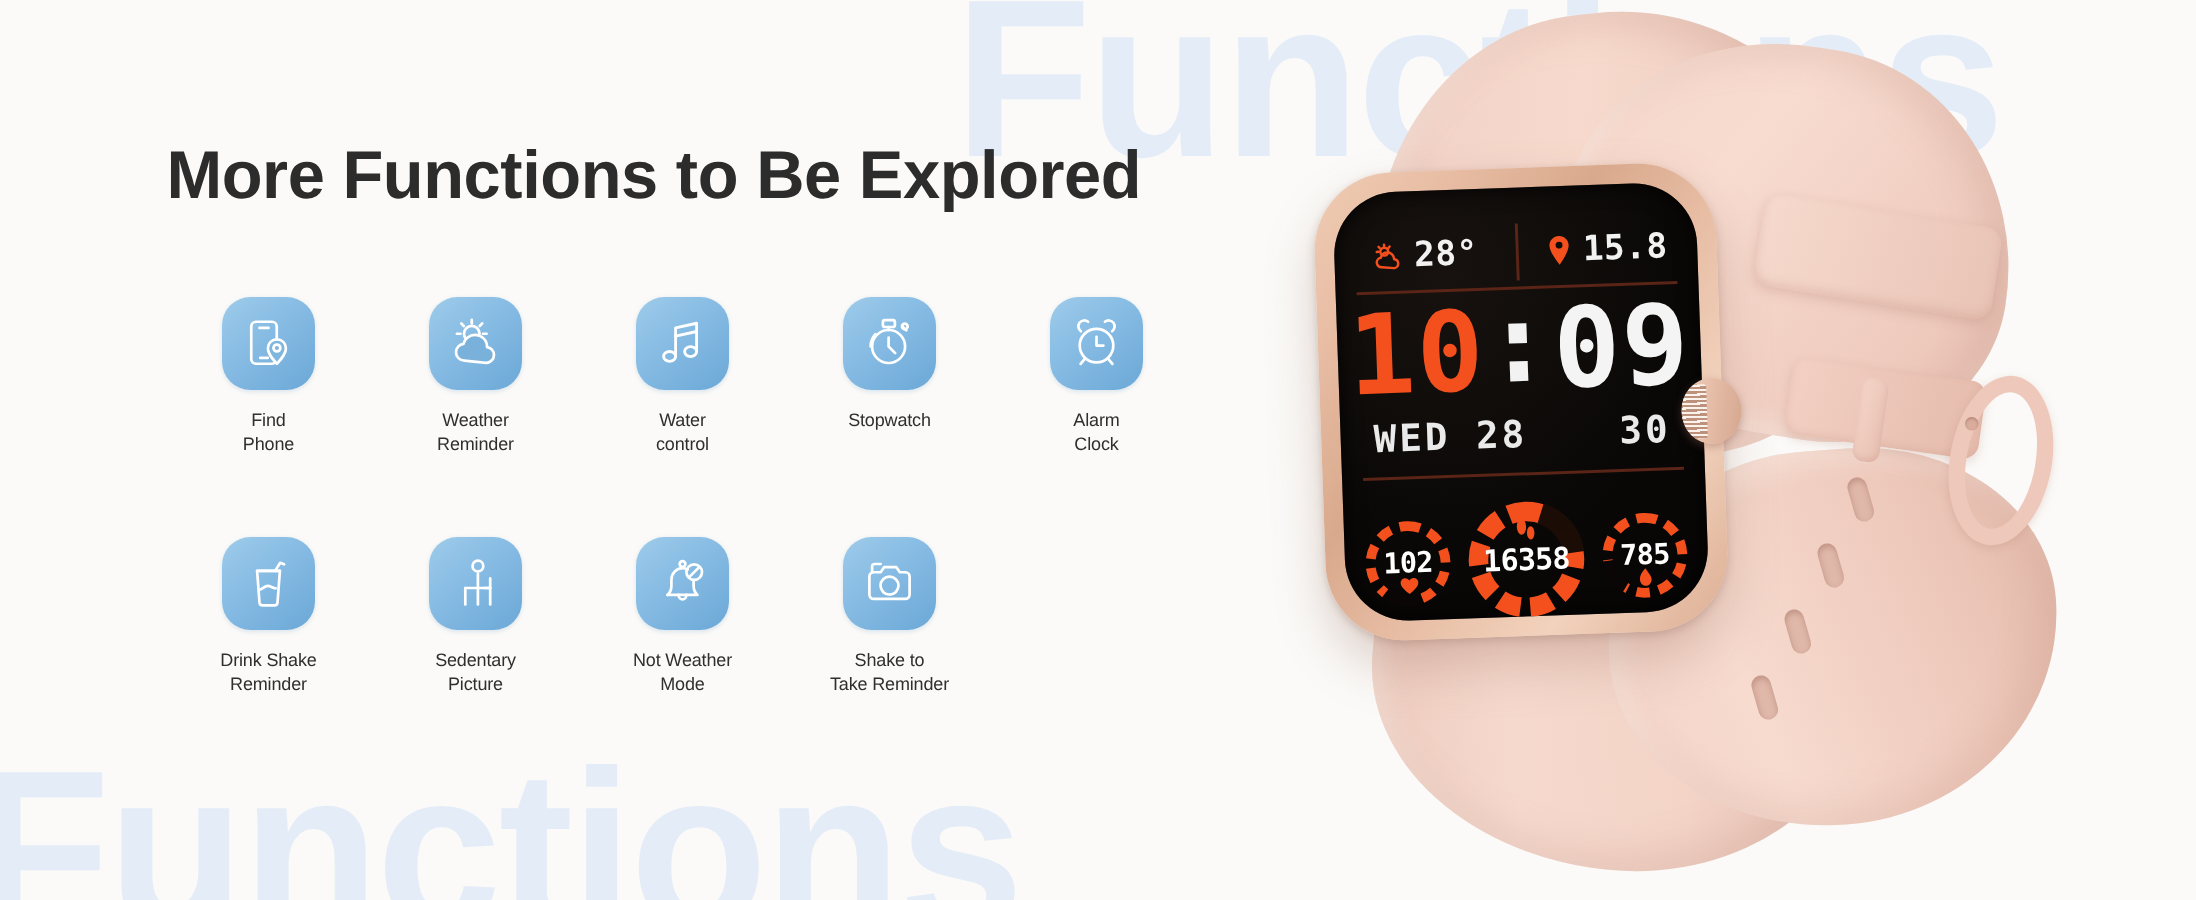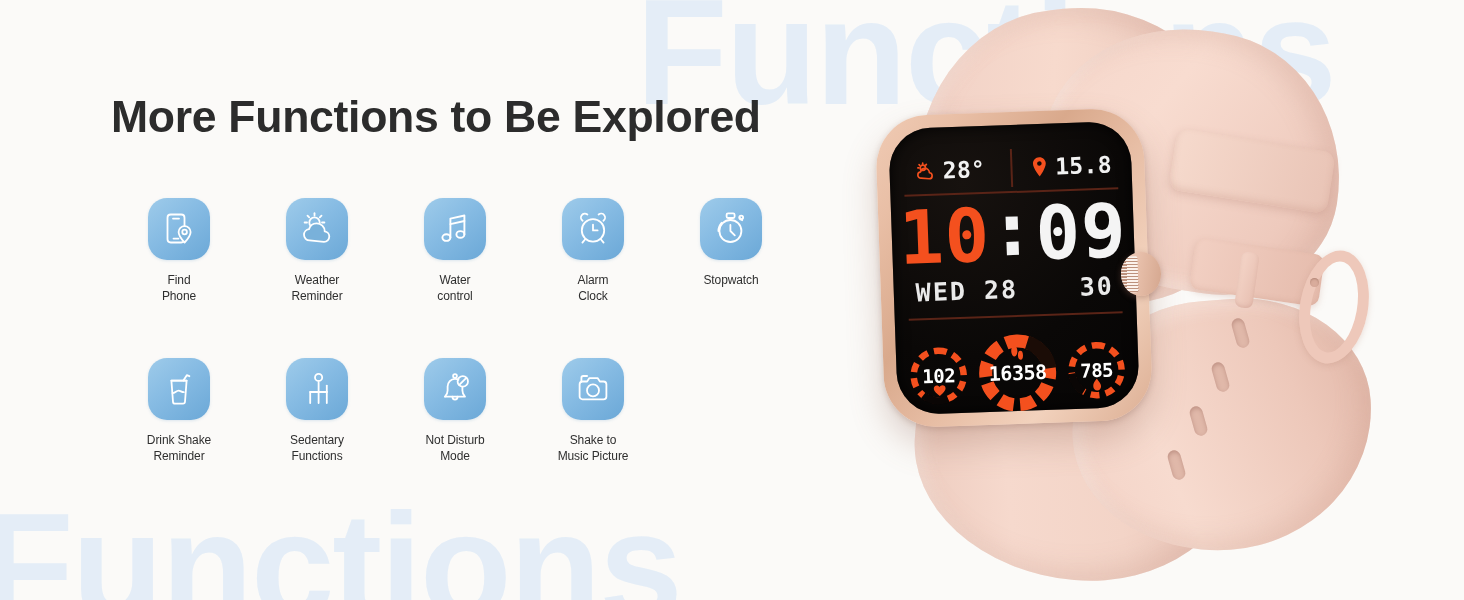--- a/index.html
+++ b/index.html
@@ -280,45 +280,45 @@
           <ellipse cx="25.4" cy="25.4" rx="4" ry="3.3"></ellipse>
         </svg>
       </div>
       <div class="feature-label">Water
 control</div>
     </div>
 
     <div class="feature">
       <div class="tile">
         <svg width="42" height="42" viewBox="0 0 42 42" fill="none" stroke="#fff" stroke-width="1.8" stroke-linecap="round" stroke-linejoin="round">
-          <circle cx="21" cy="22.4" r="11.2"></circle>
-          <path d="M21 16.6v5.8h4.6"></path>
-          <path d="M10.6 12.8c-1.8-1.4-2.2-3.9-.9-5.6 1.4-1.8 3.9-2.1 5.7-.7"></path>
-          <path d="M31.4 12.8c1.8-1.4 2.2-3.9.9-5.6-1.4-1.8-3.9-2.1-5.7-.7"></path>
-          <line x1="13.2" y1="31.2" x2="10.4" y2="34.6"></line>
-          <line x1="28.8" y1="31.2" x2="31.6" y2="34.6"></line>
-        </svg>
-      </div>
-      <div class="feature-label">Alarm
-Clock</div>
-    </div>
-
-    <div class="feature">
-      <div class="tile">
-        <svg width="42" height="42" viewBox="0 0 42 42" fill="none" stroke="#fff" stroke-width="1.8" stroke-linecap="round" stroke-linejoin="round">
           <circle cx="20.4" cy="23" r="11"></circle>
           <path d="M20.4 17v6l4.4 4.4"></path>
           <rect x="16.6" y="5.4" width="8" height="4.6" rx="1.4"></rect>
           <line x1="20.4" y1="10" x2="20.4" y2="12"></line>
           <path d="M29.6 9.6l2.6 2.6"></path>
           <circle cx="31.2" cy="9.6" r="1.9"></circle>
           <path d="M11.6 14.8c-2 2.2-3.2 5-3.2 8.2"></path>
         </svg>
       </div>
       <div class="feature-label">Stopwatch</div>
+    </div>
+
+    <div class="feature">
+      <div class="tile">
+        <svg width="42" height="42" viewBox="0 0 42 42" fill="none" stroke="#fff" stroke-width="1.8" stroke-linecap="round" stroke-linejoin="round">
+          <circle cx="21" cy="22.4" r="11.2"></circle>
+          <path d="M21 16.6v5.8h4.6"></path>
+          <path d="M10.6 12.8c-1.8-1.4-2.2-3.9-.9-5.6 1.4-1.8 3.9-2.1 5.7-.7"></path>
+          <path d="M31.4 12.8c1.8-1.4 2.2-3.9.9-5.6-1.4-1.8-3.9-2.1-5.7-.7"></path>
+          <line x1="13.2" y1="31.2" x2="10.4" y2="34.6"></line>
+          <line x1="28.8" y1="31.2" x2="31.6" y2="34.6"></line>
+        </svg>
+      </div>
+      <div class="feature-label">Alarm
+Clock</div>
     </div>
 
 
     <div class="feature">
       <div class="tile">
         <svg width="40" height="40" viewBox="0 0 40 40" fill="none" stroke="#fff" stroke-width="1.8" stroke-linecap="round" stroke-linejoin="round">
           <path d="M12.4 11.6h15.2l-1.6 21.2c-.1 1.1-1 1.8-2 1.8H16c-1.1 0-1.9-.8-2-1.8z"></path>
           <path d="M12.4 11.6l15.2 0"></path>
           <path d="M24.4 11.6l3.4-5.4 2.6 1"></path>
           <path d="M13.6 24.2c2.4 0 3.4-2.6 6-2.6 2 0 2.8 1.6 5.2 1.6"></path>
@@ -334,48 +334,48 @@
           <circle cx="21.6" cy="8.4" r="3.6"></circle>
           <path d="M21.6 13.4v9.6h8.2"></path>
           <path d="M21.6 23h-8.4"></path>
           <path d="M13.2 23v11"></path>
           <path d="M29.8 16.6v17.4"></path>
           <path d="M29.8 23h-4.4"></path>
           <path d="M21.6 23v11"></path>
         </svg>
       </div>
       <div class="feature-label">Sedentary
-Functions</div>
+Picture</div>
     </div>
 
     <div class="feature">
       <div class="tile">
         <svg width="42" height="42" viewBox="0 0 42 42" fill="none" stroke="#fff" stroke-width="1.8" stroke-linecap="round" stroke-linejoin="round">
           <path d="M11 28.6c1.8-1.6 2.6-3.4 2.6-6v-4c0-4.3 3.3-7.8 7.4-7.8 1.3 0 2.5.3 3.5.9"></path>
           <path d="M28.4 18.8v3.8c0 2.6.8 4.4 2.6 6H11"></path>
           <circle cx="21" cy="8" r="1.9"></circle>
           <path d="M18.4 28.6c0 1.7 1.2 3 2.6 3s2.6-1.3 2.6-3"></path>
           <circle cx="28.8" cy="13.4" r="5.2"></circle>
           <line x1="25.3" y1="16.9" x2="32.3" y2="9.9"></line>
         </svg>
       </div>
-      <div class="feature-label">Not Disturb
+      <div class="feature-label">Not Weather
 Mode</div>
     </div>
 
     <div class="feature">
       <div class="tile">
         <svg width="42" height="42" viewBox="0 0 42 42" fill="none" stroke="#fff" stroke-width="1.8" stroke-linecap="round" stroke-linejoin="round">
           <path d="M7.6 16.4c0-1.6 1.3-2.9 2.9-2.9h4.6l2.3-3.4h8.2l2.3 3.4h3.6c1.6 0 2.9 1.3 2.9 2.9v12c0 1.6-1.3 2.9-2.9 2.9H10.5c-1.6 0-2.9-1.3-2.9-2.9z"></path>
           <circle cx="21" cy="22.4" r="6"></circle>
           <path d="M9.4 13.5V9.8c0-1 .8-1.8 1.8-1.8h3.9"></path>
         </svg>
       </div>
       <div class="feature-label">Shake to
-Music Picture</div>
+Take Reminder</div>
     </div>
 
   </div>
 </div>
 
 <div class="watch-stage">
 
   <div class="strap-upper"></div>
   <div class="strap-upper-2"></div>
   <div class="strap-lower"></div>

